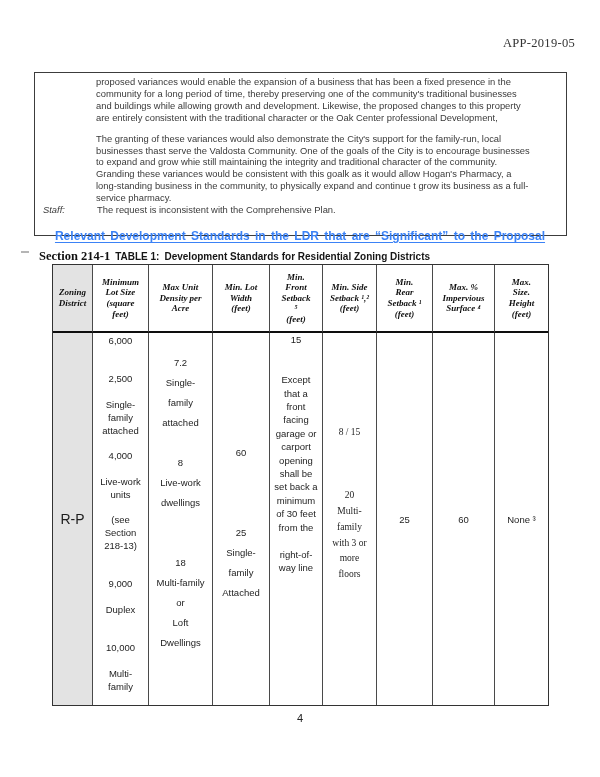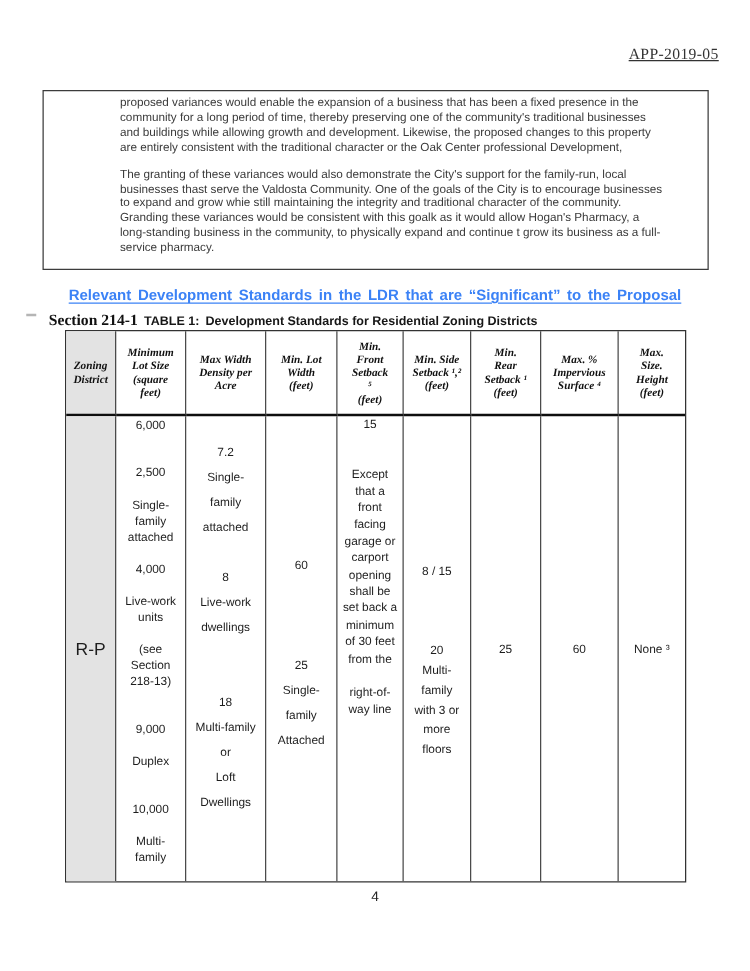--- a/index.html
+++ b/index.html
@@ -5,25 +5,25 @@
   html,body{margin:0;padding:0;}
   body{
     width:600px;height:777px;position:relative;background:#ffffff;
     font-family:"Liberation Sans","DejaVu Sans",sans-serif;color:#222;
     overflow:hidden;
   }
   
   .doc-ref{
     position:absolute;top:36px;right:25px;
     font-family:"Liberation Serif","DejaVu Serif",serif;
-    font-size:12.5px;color:#333;letter-spacing:.3px;text-decoration:underline;
+    font-size:12.5px;color:#333;letter-spacing:.3px;
   }
   
   .memo-box{
-    position:absolute;left:34px;top:72px;width:533px;height:144px;
+    position:absolute;left:34px;top:72px;width:533px;height:164px;
     border:1.6px solid #3c3c3c;box-sizing:border-box;
     padding:3px 20px 4px 0;
     font-size:9.4px;line-height:11.9px;color:#3a3a3a;
   }
   .memo-par{white-space:pre-line;padding-left:61px;margin:0;}
   .memo-gap{height:9px;}
   .staff-row{display:flex;margin-top:0;}
   .staff-label{width:54px;padding-left:8px;font-style:italic;flex:0 0 auto;}
   .staff-text{flex:1;}
   
@@ -71,21 +71,21 @@
     text-align:center;white-space:pre-line;
     font-size:9.5px;color:#1d1d1d;box-sizing:border-box;
   }
   .noline{border-right:none;}
   .shaded{background:#e3e3e3;}
   .c1{display:flex;align-items:center;justify-content:center;font-size:14px;}
   .c2{line-height:12.8px;padding-top:2px;}
   .c3{line-height:20px;padding-top:20px;}
   .c4{line-height:20px;padding-top:110px;}
   .c5{line-height:13.4px;}
-  .c6{line-height:15.8px;padding-top:117px;}
+  .c6{line-height:15.8px;padding-top:92px;font-family:Liberation Serif, serif;}
   .cmid{display:flex;align-items:center;justify-content:center;}
   
   .page-number{
     position:absolute;left:0;top:712px;width:100%;text-align:center;
     font-size:11px;color:#222;
   }
 </style>
 </head>
 <body>
 
@@ -96,20 +96,24 @@
 community for a long period of time, thereby preserving one of the community's traditional businesses
 and buildings while allowing growth and development. Likewise, the proposed changes to this property
 are entirely consistent with the traditional character or the Oak Center professional Development,</p>
   <div class="memo-gap"></div>
   <p class="memo-par">The granting of these variances would also demonstrate the City's support for the family-run, local
 businesses thast serve the Valdosta Community. One of the goals of the City is to encourage businesses
 to expand and grow whie still maintaining the integrity and traditional character of the community.
 Granding these variances would be consistent with this goalk as it would allow Hogan's Pharmacy, a
 long-standing business in the community, to physically expand and continue t grow its business as a full-
 service pharmacy.</p>
+  <div class="staff-row">
+    <span class="staff-label">Staff:</span>
+    <span class="staff-text">The request is inconsistent with the Comprehensive Plan.</span>
+  </div>
 </div>
 
 <div class="section-heading">Relevant Development Standards in the LDR that are “Significant” to the Proposal</div>
 
 <div class="margin-dash"></div>
 
 <div class="table-caption">
   <span class="caption-section">Section 214-1</span>
   <span class="caption-table-label">TABLE 1:</span>
   <span class="caption-title">Development Standards for Residential Zoning Districts</span>
@@ -149,21 +153,21 @@
 
 Duplex
 
 
 10,000
 
 Multi-
 family</div>
   </div>
   <div class="col">
-    <div class="hcell">Max Width
+    <div class="hcell">Max Unit
 Density per
 Acre</div>
     <div class="bcell c3">7.2
 Single-
 family
 attached
 
 8
 Live-work
 dwellings

